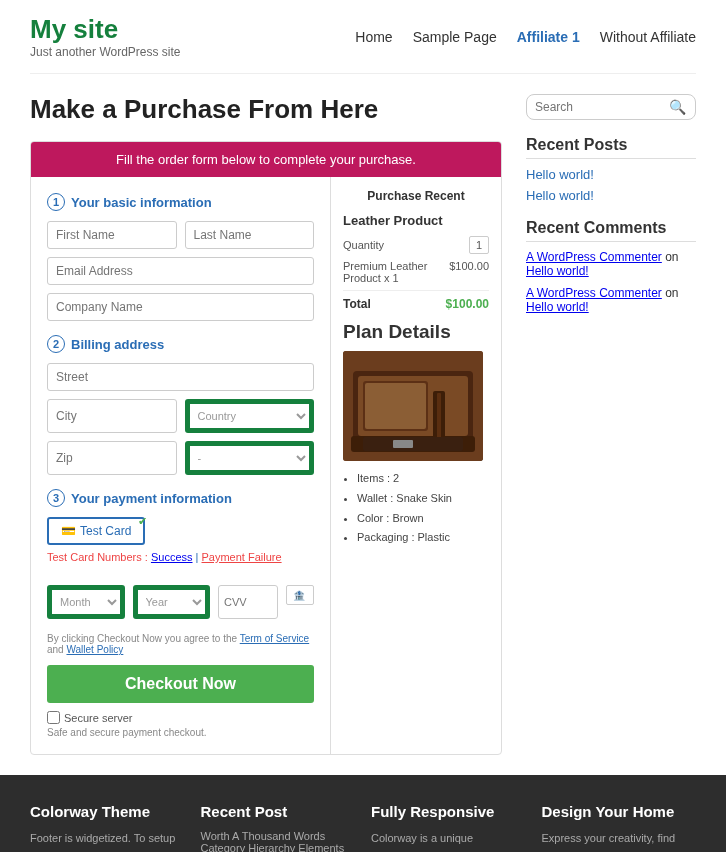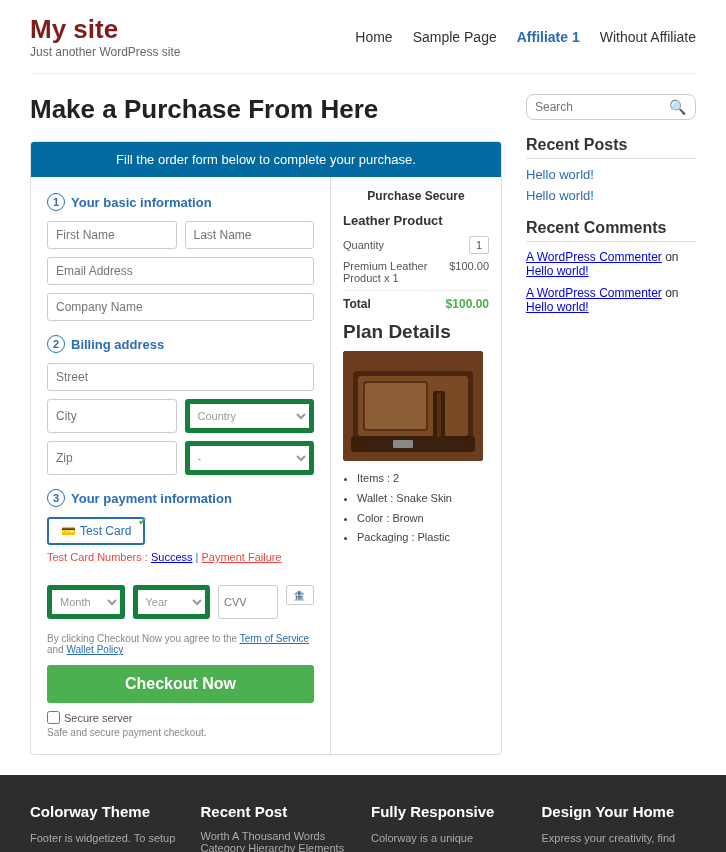--- a/index.html
+++ b/index.html
@@ -1,33 +1,33 @@
 <!DOCTYPE html>
 <html><head>
   <meta charset="utf-8">
   <style>
     * { box-sizing: border-box; margin: 0; padding: 0; }
     body { font-family: Arial, sans-serif; font-size: 14px; color: #333; background: #fff; }
-    .site-title { font-size: 26px; font-weight: bold; color: #7f1d1d; }
+    .site-title { font-size: 26px; font-weight: bold; color: #15803d; }
     .site-tagline { font-size: 12px; color: #666; }
     .nav { display: flex; gap: 20px; align-items: center; }
     .nav a { text-decoration: none; color: #333; font-size: 14px; }
     .nav a.active { color: #2a6db5; font-weight: bold; }
 
     
     .main-wrapper { max-width: 726px; margin: 0 auto; padding: 20px 30px; display: flex; gap: 24px; }
     .content-area { flex: 1; min-width: 0; }
     .sidebar { width: 170px; flex-shrink: 0; }
 
     
     .page-title { font-size: 26px; font-weight: bold; color: #222; margin-bottom: 16px; }
 
     
     .checkout-container { border: 1px solid #ddd; border-radius: 4px; overflow: hidden; }
-    .checkout-header { background: #0369a1; color: #fff; text-align: center; padding: 10px; font-size: 13px; }
+    .checkout-header { background: #be185d; color: #fff; text-align: center; padding: 10px; font-size: 13px; }
 
     .checkout-body { display: flex; }
     .form-side { flex: 1; padding: 16px; border-right: 1px solid #ddd; }
     .purchase-side { width: 170px; flex-shrink: 0; padding: 12px; }
 
     
     .section-title { font-size: 13px; font-weight: bold; color: #2a6db5; margin-bottom: 10px; display: flex; align-items: center; gap: 6px; }
     .section-num { width: 18px; height: 18px; border-radius: 50%; border: 1px solid #2a6db5; display: inline-flex; align-items: center; justify-content: center; font-size: 11px; color: #2a6db5; }
     .form-row { display: flex; gap: 8px; margin-bottom: 8px; }
     .form-input { width: 100%; border: 1px solid #ccc; border-radius: 3px; padding: 6px 8px; font-size: 12px; color: #999; }
@@ -214,21 +214,21 @@
           </div>
           <button class="checkout-btn">Checkout Now</button>
           <div class="secure-row">
             <input type="checkbox" style="">
             <span>Secure server</span>
           </div>
           <div class="secure-text-small">Safe and secure payment checkout.</div>
         </div>
 
         <div class="purchase-side">
-          <div class="purchase-title">Purchase Secure</div>
+          <div class="purchase-title">Purchase Recent</div>
           <div class="product-name">Leather Product</div>
 
           <div class="qty-row">
             <span>Quantity</span>
             <span class="qty-box">1</span>
           </div>
           <div class="price-row">
             <span>Premium Leather Product x 1</span>
             <span>$100.00</span>
           </div>

